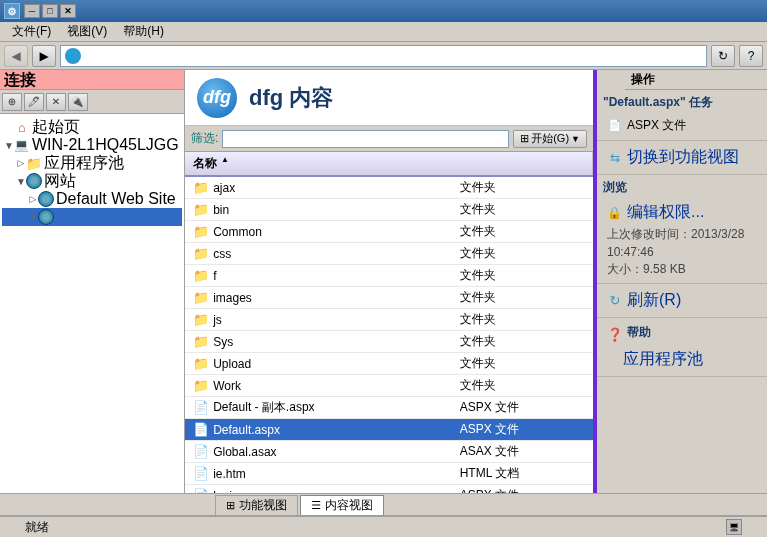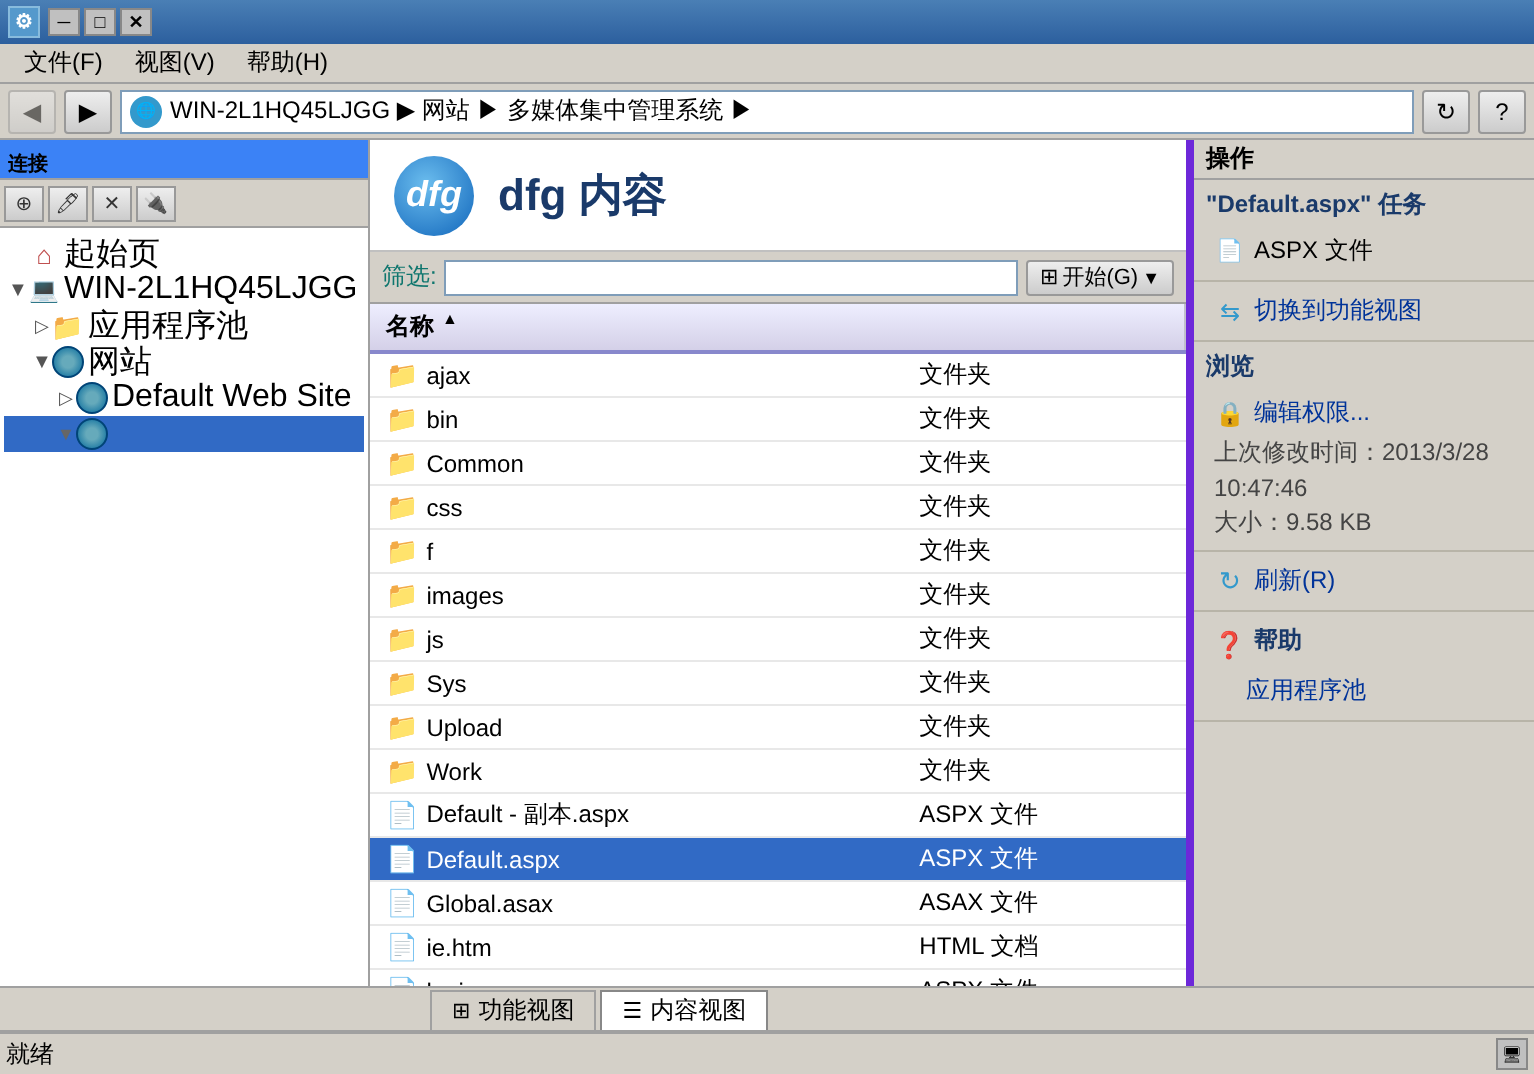--- a/index.html
+++ b/index.html
@@ -102,25 +102,25 @@
     
     .left-panel {
       width: 185px;
       background: white;
       border-right: 1px solid #a0a0a0;
       display: flex;
       flex-direction: column;
       overflow: hidden;
     }
     .left-panel-title {
-      background: #3b82f6;
+      background: #fca5a5;
       height: 20px;
-      display: flex; align-items: flex-end;
+      display: flex; align-items: flex-start;
       padding: 0 4px;
-      font-size: 10px; font-weight: bold;
+      font-size: 16px; font-weight: bold;
       border-bottom: 1px solid #a0a0a0;
     }
     .left-panel-toolbar {
       height: 24px;
       display: flex; align-items: center;
       padding: 2px 2px;
       background: #d4d0c8;
       border-bottom: 1px solid #a0a0a0;
       gap: 2px;
     }
@@ -239,39 +239,40 @@
       overflow-y: auto;
       overflow-x: hidden;
     }
     .right-panel-title {
       background: #d4d0c8;
       height: 20px;
       display: flex; align-items: center;
       padding: 0 6px;
       font-size: 12px; font-weight: bold;
       border-bottom: 1px solid #a0a0a0;
+      margin-left: 28px;
     }
     .right-section {
       padding: 4px 6px;
       border-bottom: 1px solid #b8b4a8;
     }
     .right-section-title {
       font-size: 12px; font-weight: bold;
       color: #1a3a6a;
       margin-bottom: 4px;
       cursor: pointer;
     }
     .right-action-item {
       display: flex; align-items: center;
       padding: 2px 4px;
       font-size: 12px;
       cursor: pointer;
       gap: 4px;
     }
-    .right-action-link { color: #003399; font-size: 12px; cursor: pointer; }
+    .right-action-link { color: #003399; font-size: 16px; cursor: pointer; }
     .right-info { font-size: 12px; color: #444; padding: 1px 4px; }
     .action-icon { width: 16px; height: 16px; flex-shrink: 0; display: flex; align-items: center; justify-content: center; }
     
     .tab-bar {
       height: 22px;
       background: #d4d0c8;
       border-top: 1px solid #a0a0a0;
       display: flex; align-items: flex-end;
       padding: 0 0 0 215px;
       gap: 2px;
@@ -288,21 +289,21 @@
     }
     .tab.active {
       background: white;
       border-color: #888;
     }
     .status-bar {
       height: 22px;
       background: #d4d0c8;
       border-top: 2px solid #a0a0a0;
       display: flex; align-items: center;
-      padding: 0 3px;
+      padding: 0 25px;
       font-size: 12px;
     }
     .status-right {
       margin-left: auto;
       display: flex; align-items: center; gap: 4px;
     }
     .scrollbar-indicator {
       width: 16px; height: 16px;
       background: #c0c0c0;
       border: 1px solid #888;
@@ -330,21 +331,20 @@
   <span class="menu-item">文件(F)</span>
   <span class="menu-item">视图(V)</span>
   <span class="menu-item">帮助(H)</span>
 </div>
 
 <div class="nav-bar">
   <div class="nav-btn disabled">◀</div>
   <div class="nav-btn">▶</div>
   <div class="nav-address">
     <div class="nav-address-icon">🌐</div>
-    <span class="nav-breadcrumb">WIN-2L1HQ45LJGG  ▶  网站  ▶  多媒体集中管理系统  ▶</span>
   </div>
   <div class="nav-btn">↻</div>
   <div class="nav-btn">?</div>
 </div>
 
 <div class="main-layout" style="height: 423px;">
 
   <div class="left-panel">
     <div class="left-panel-title">
       <span>连接</span>

